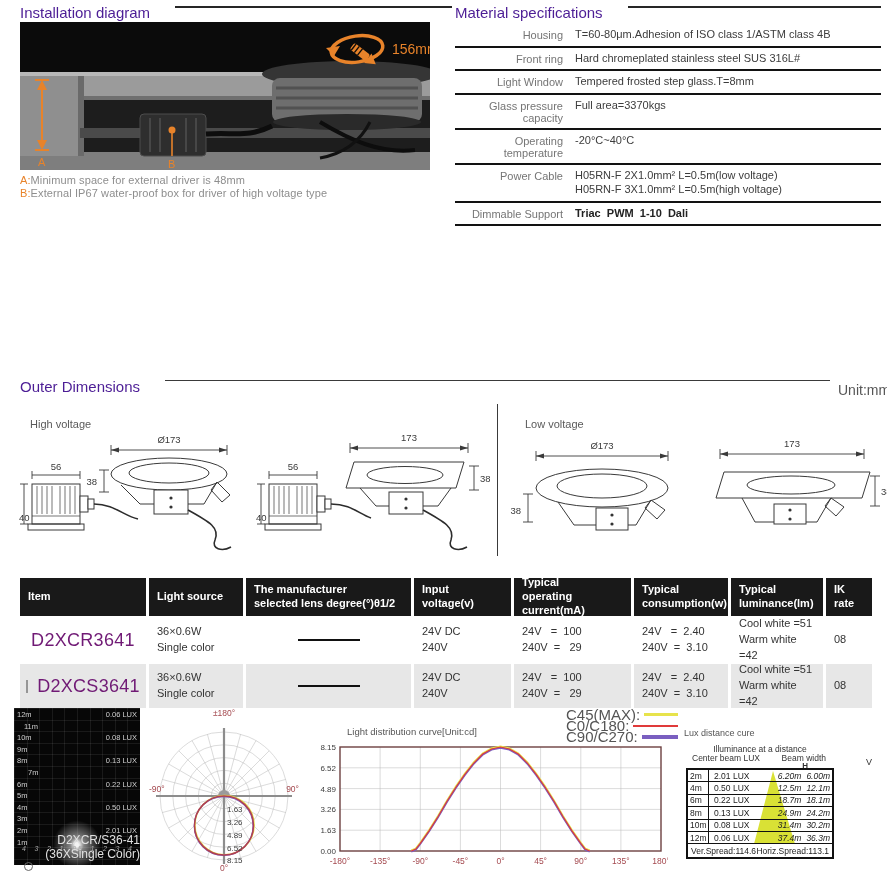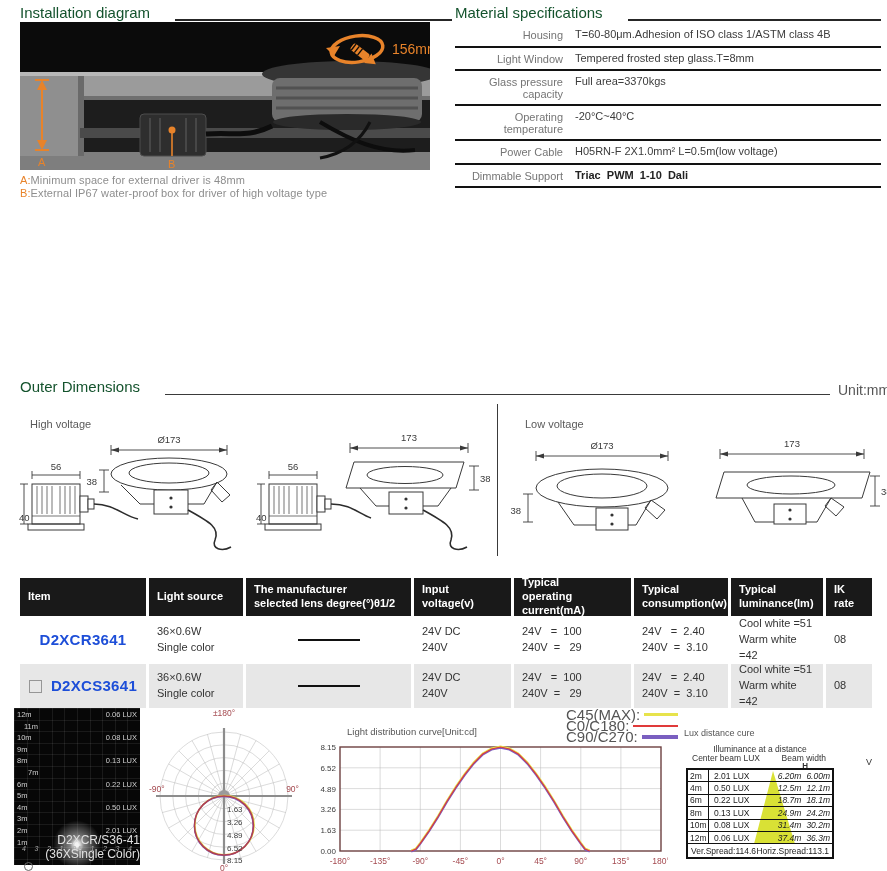--- a/index.html
+++ b/index.html
@@ -4,21 +4,21 @@
 <style>
   *{margin:0;padding:0;box-sizing:border-box}
   html,body{background:#fff}
   body{font-family:"Liberation Sans",sans-serif;color:#3a3a3a}
   .page{position:relative;width:887px;height:871px;background:#fff;overflow:hidden}
   .abs{position:absolute}
   .pre{white-space:pre}
   .preline{white-space:pre-line}
 
   
-  .sec-title{position:absolute;display:flex;align-items:flex-end;gap:25px;font-size:15px;color:#14532d}
+  .sec-title{position:absolute;display:flex;align-items:flex-start;gap:25px;font-size:15px;color:#4c1d95}
   .sec-title .rule{flex:1;border-top:2px solid #262626;margin-top:2px}
 
   
   .note{position:absolute;font-size:11px;color:#8e8e8e;letter-spacing:.1px}
   .note .pref{color:#e8832a}
 
   
   .mat{position:absolute;left:455px;top:24px;width:426px}
   .mat-row{display:grid;grid-template-columns:120px 1fr;border-bottom:2px solid #121212;padding:3px 0 4px 0}
   .mat-label{font-size:11px;color:#757575;text-align:right;padding:2px 12px 0 0}
@@ -37,21 +37,21 @@
 
   
   .spec{position:absolute;left:20px;top:578px;width:852px}
   .spec-grid{display:grid;grid-template-columns:126px 94px 165px 97px 117px 94px 92px 46px;column-gap:3px}
   .spec-h{background:#191919;color:#fff;font-size:11px;font-weight:600;height:38px;display:flex;align-items:center;padding:2px 8px;line-height:1.25}
   .spec-row{margin-top:3px}
   .spec-c{font-size:11px;color:#333;display:flex;flex-direction:column;justify-content:center;padding:4px 8px;line-height:1.45;height:42px}
   .r1 .spec-c{height:44px}
   .r0 .spec-c{background:#fff}
   .r1 .spec-c{background:#e7e7e7}
-  .item-c{flex-direction:row !important;align-items:center;justify-content:center;font-size:15px;font-weight:bold;color:#1d4ed8;letter-spacing:.3px;gap:9px}
+  .item-c{flex-direction:row !important;align-items:center;justify-content:center;font-size:18px;font-weight:normal;color:#701a75;letter-spacing:.3px;gap:9px}
   .chk{width:13px;height:13px;border:1.5px solid #969696;background:transparent;display:inline-block}
   .dash{width:62px;border-top:2px solid #111;align-self:center}
 
   
   .sim{position:absolute;left:14px;top:708px;width:126px;height:157px;background:#070707;
        background-image:
          radial-gradient(circle at 50% 87%, rgba(255,255,255,.95) 0 2px, rgba(255,255,255,.5) 7px, rgba(255,255,255,0) 24px),
          repeating-linear-gradient(to bottom, rgba(255,255,255,.08) 0 1px, transparent 1px 11.6px),
          repeating-linear-gradient(to right, rgba(255,255,255,.08) 0 1px, transparent 1px 12.6px)}
   .sim span{position:absolute;font-size:7.5px;color:#cfcfcf;line-height:1}
@@ -165,35 +165,40 @@
   </div>
 
   <div class="mat">
     <div class="mat-row">
       <div class="mat-label">Housing</div>
       <div class="mat-val">
         <div>T=60-80μm.Adhesion of ISO class 1/ASTM class 4B</div>
       </div>
     </div>
     <div class="mat-row">
+      <div class="mat-label">Front ring</div>
+      <div class="mat-val">Hard chromeplated stainless steel SUS 316L#</div>
+    </div>
+    <div class="mat-row">
       <div class="mat-label">Light Window</div>
       <div class="mat-val">Tempered frosted step glass.T=8mm</div>
     </div>
     <div class="mat-row">
       <div class="mat-label">Glass pressure capacity</div>
       <div class="mat-val">Full area=3370kgs</div>
     </div>
     <div class="mat-row">
       <div class="mat-label">Operating temperature</div>
       <div class="mat-val">-20°C~40°C</div>
     </div>
     <div class="mat-row">
       <div class="mat-label">Power Cable</div>
       <div class="mat-val">
         <div>H05RN-F 2X1.0mm² L=0.5m(low voltage)</div>
+        <div>H05RN-F 3X1.0mm² L=0.5m(high voltage)</div>
       </div>
     </div>
     <div class="mat-row">
       <div class="mat-label">Dimmable Support</div>
       <div class="mat-val bold pre">Triac  PWM  1-10  Dali</div>
     </div>
   </div>
 
   <div class="sec-title" style="left:20px;top:378px;width:810px">
     <span>Outer Dimensions</span>

